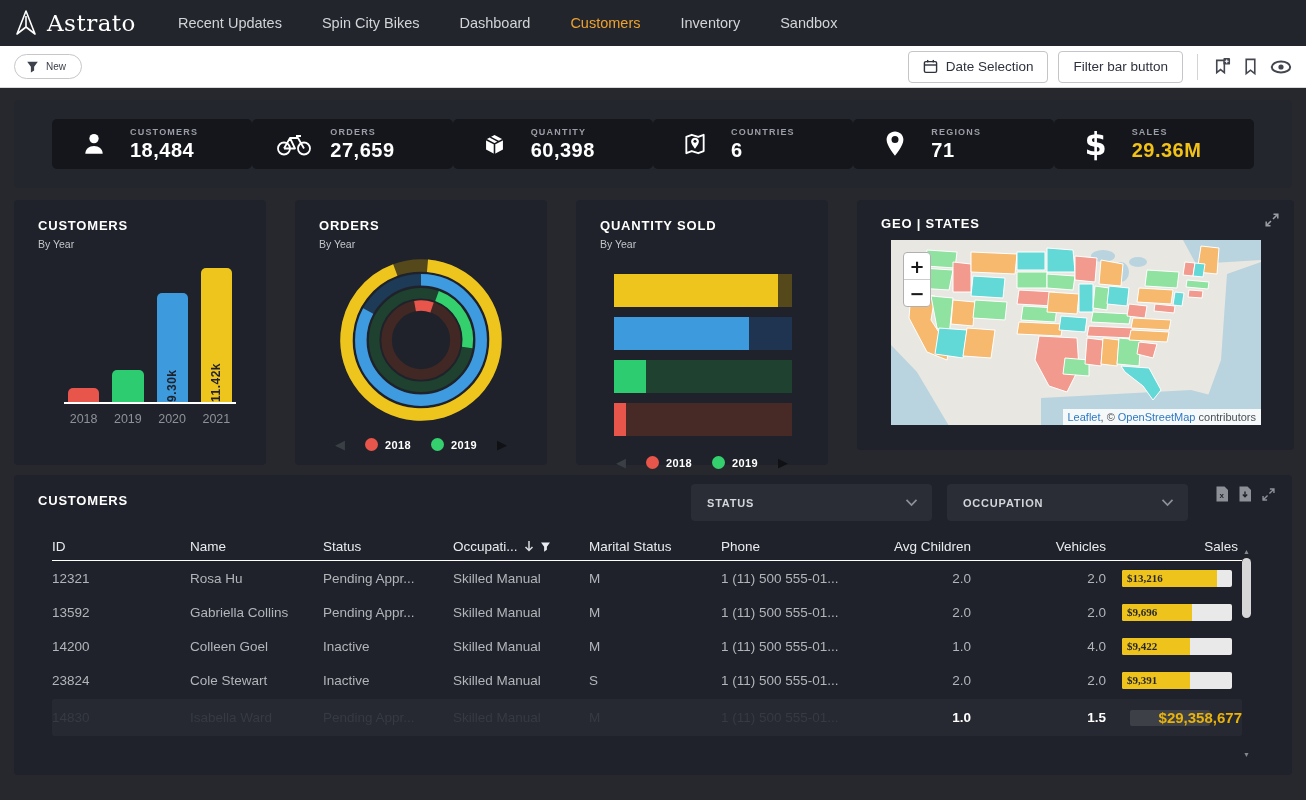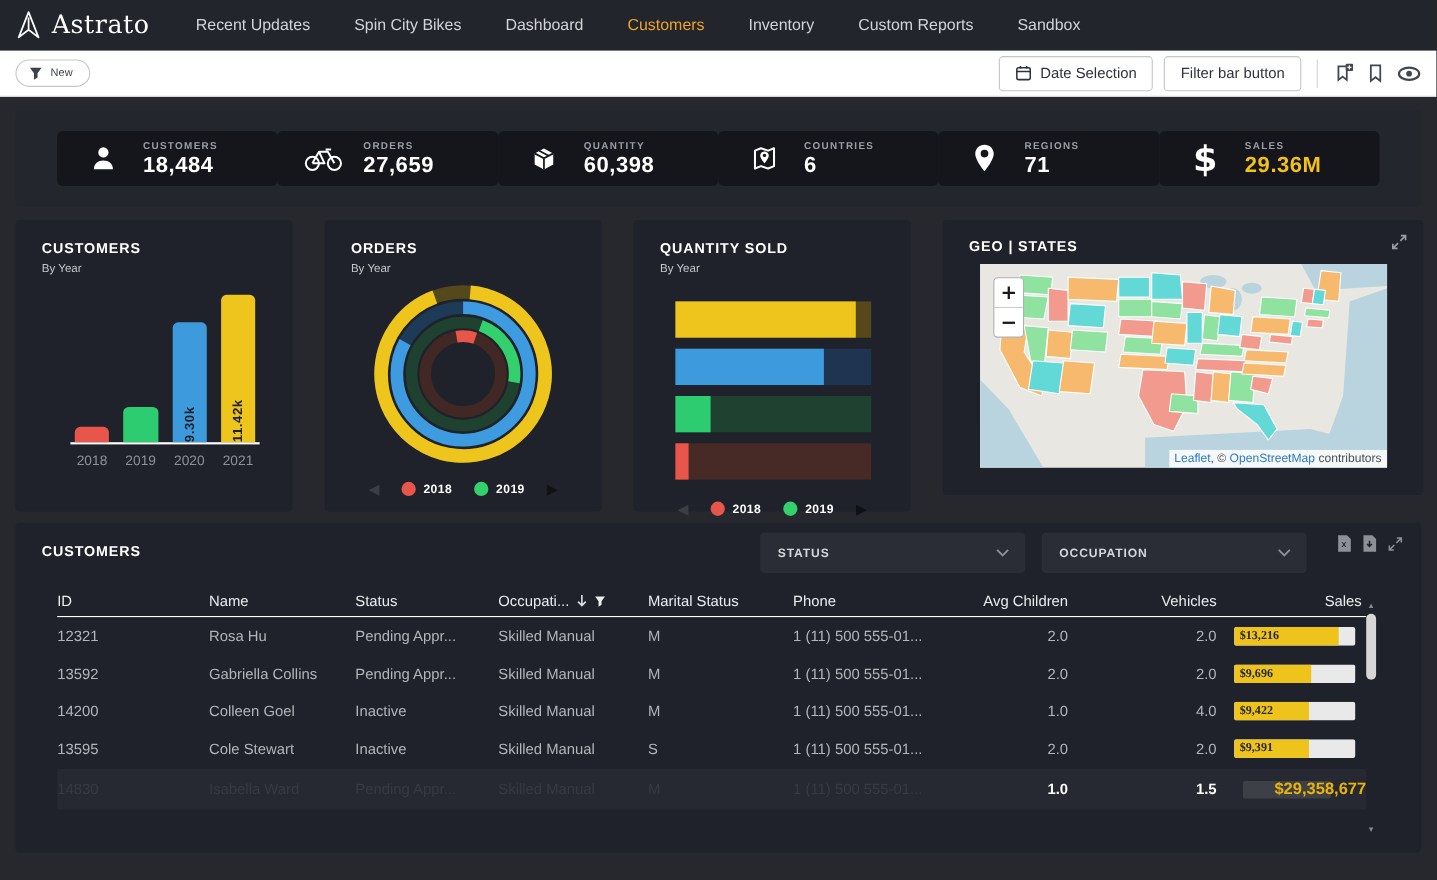--- a/index.html
+++ b/index.html
@@ -101,21 +101,20 @@
           <path d="M12 1 L21 24 L12 17 L3 24 Z M12 6 L12 17" fill="none" stroke="#fff" stroke-width="1.6" stroke-linejoin="round"></path>
         </svg>
     </span>
     <span class="logo-text">Astrato</span>
   </div>
   <div class="nav-item">Recent Updates</div>
   <div class="nav-item">Spin City Bikes</div>
   <div class="nav-item">Dashboard</div>
   <div class="nav-item active">Customers</div>
   <div class="nav-item">Inventory</div>
-  <div class="nav-item">Custom Reports</div>
   <div class="nav-item">Sandbox</div>
 </div>
 
 <div class="toolbar">
   <div class="pill">
     <span>
       <svg width="13" height="13" viewBox="0 0 16 16">
           <path d="M1.5 2h13L10 8.2v4.6l-4 2.7V8.2Z" fill="#3d414b"></path>
         </svg>
     </span>
@@ -519,21 +518,21 @@
             <div>4.0</div>
             <div>
               <div class="sbar">
                 <div class="sfill" style="width: 62%;">
                   <span>$9,422</span>
                 </div>
               </div>
             </div>
           </div>
           <div class="tgrid trow">
-            <div>13595</div>
+            <div>23824</div>
             <div>Cole Stewart</div>
             <div>Inactive</div>
             <div>Skilled Manual</div>
             <div>S</div>
             <div>1 (11) 500 555-01...</div>
             <div>2.0</div>
             <div>2.0</div>
             <div>
               <div class="sbar">
                 <div class="sfill" style="width: 62%;">

